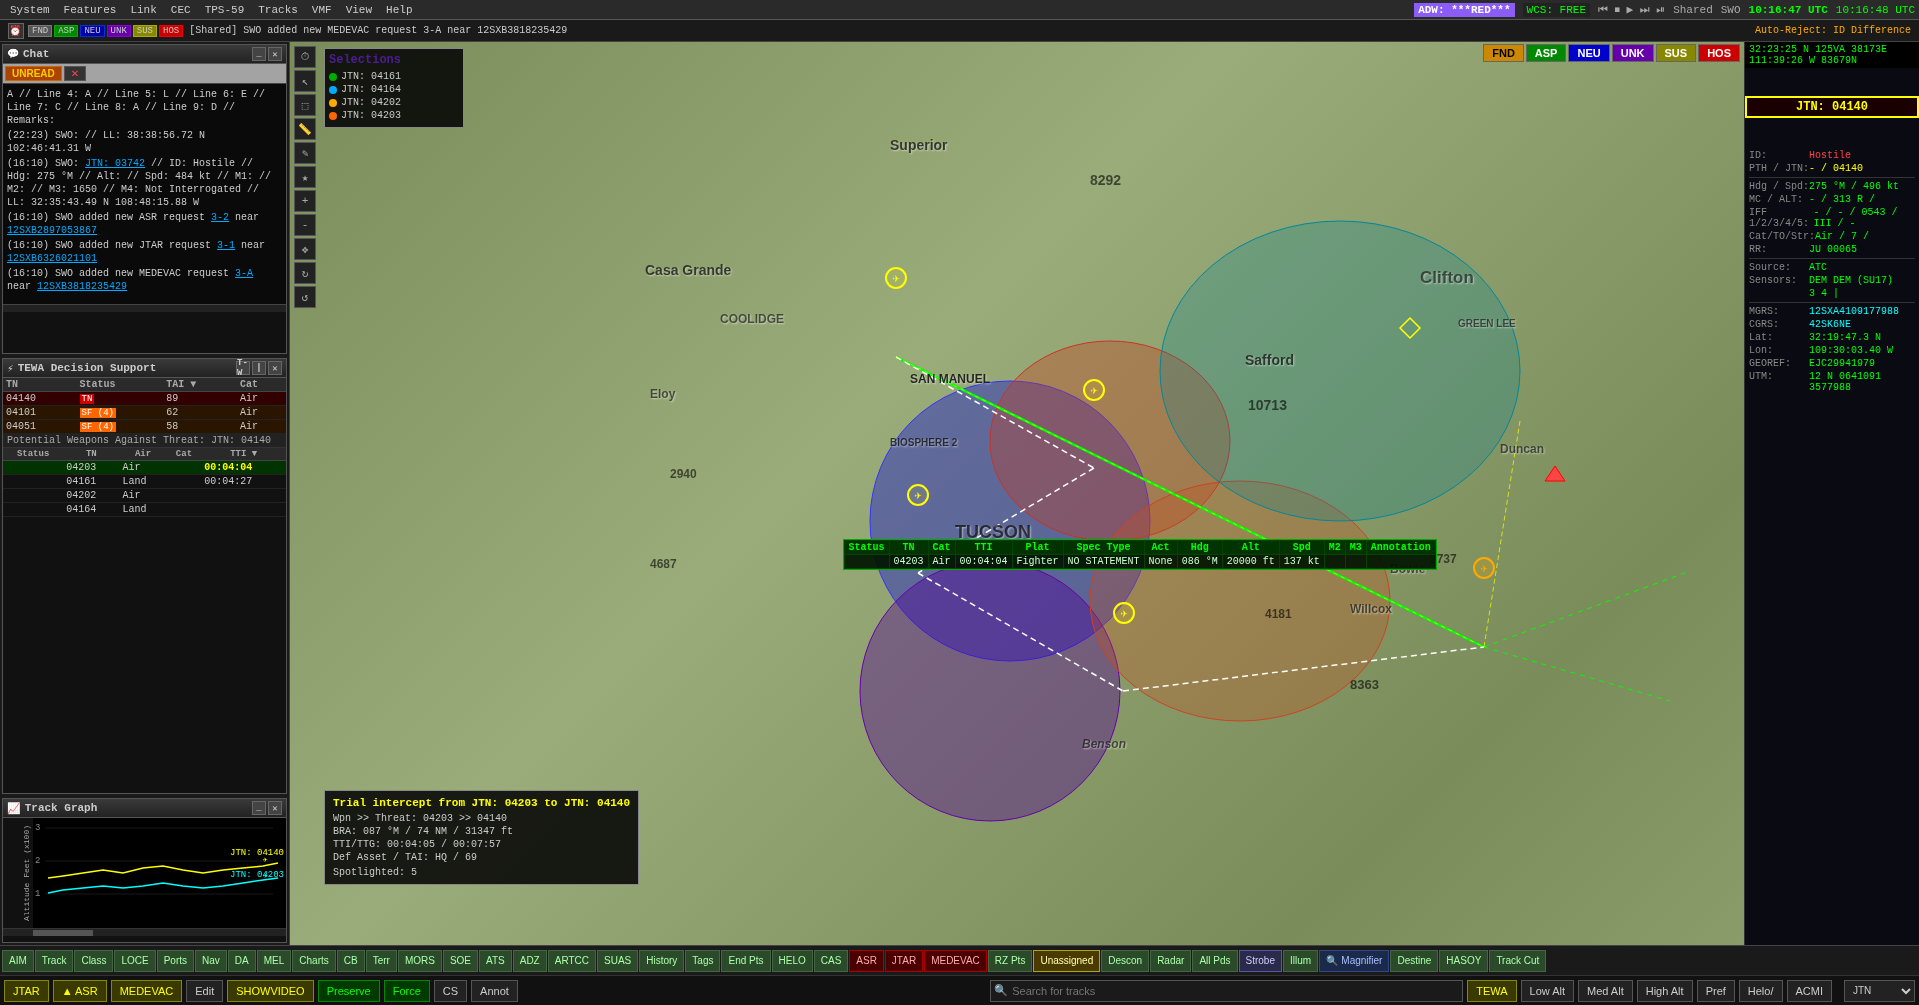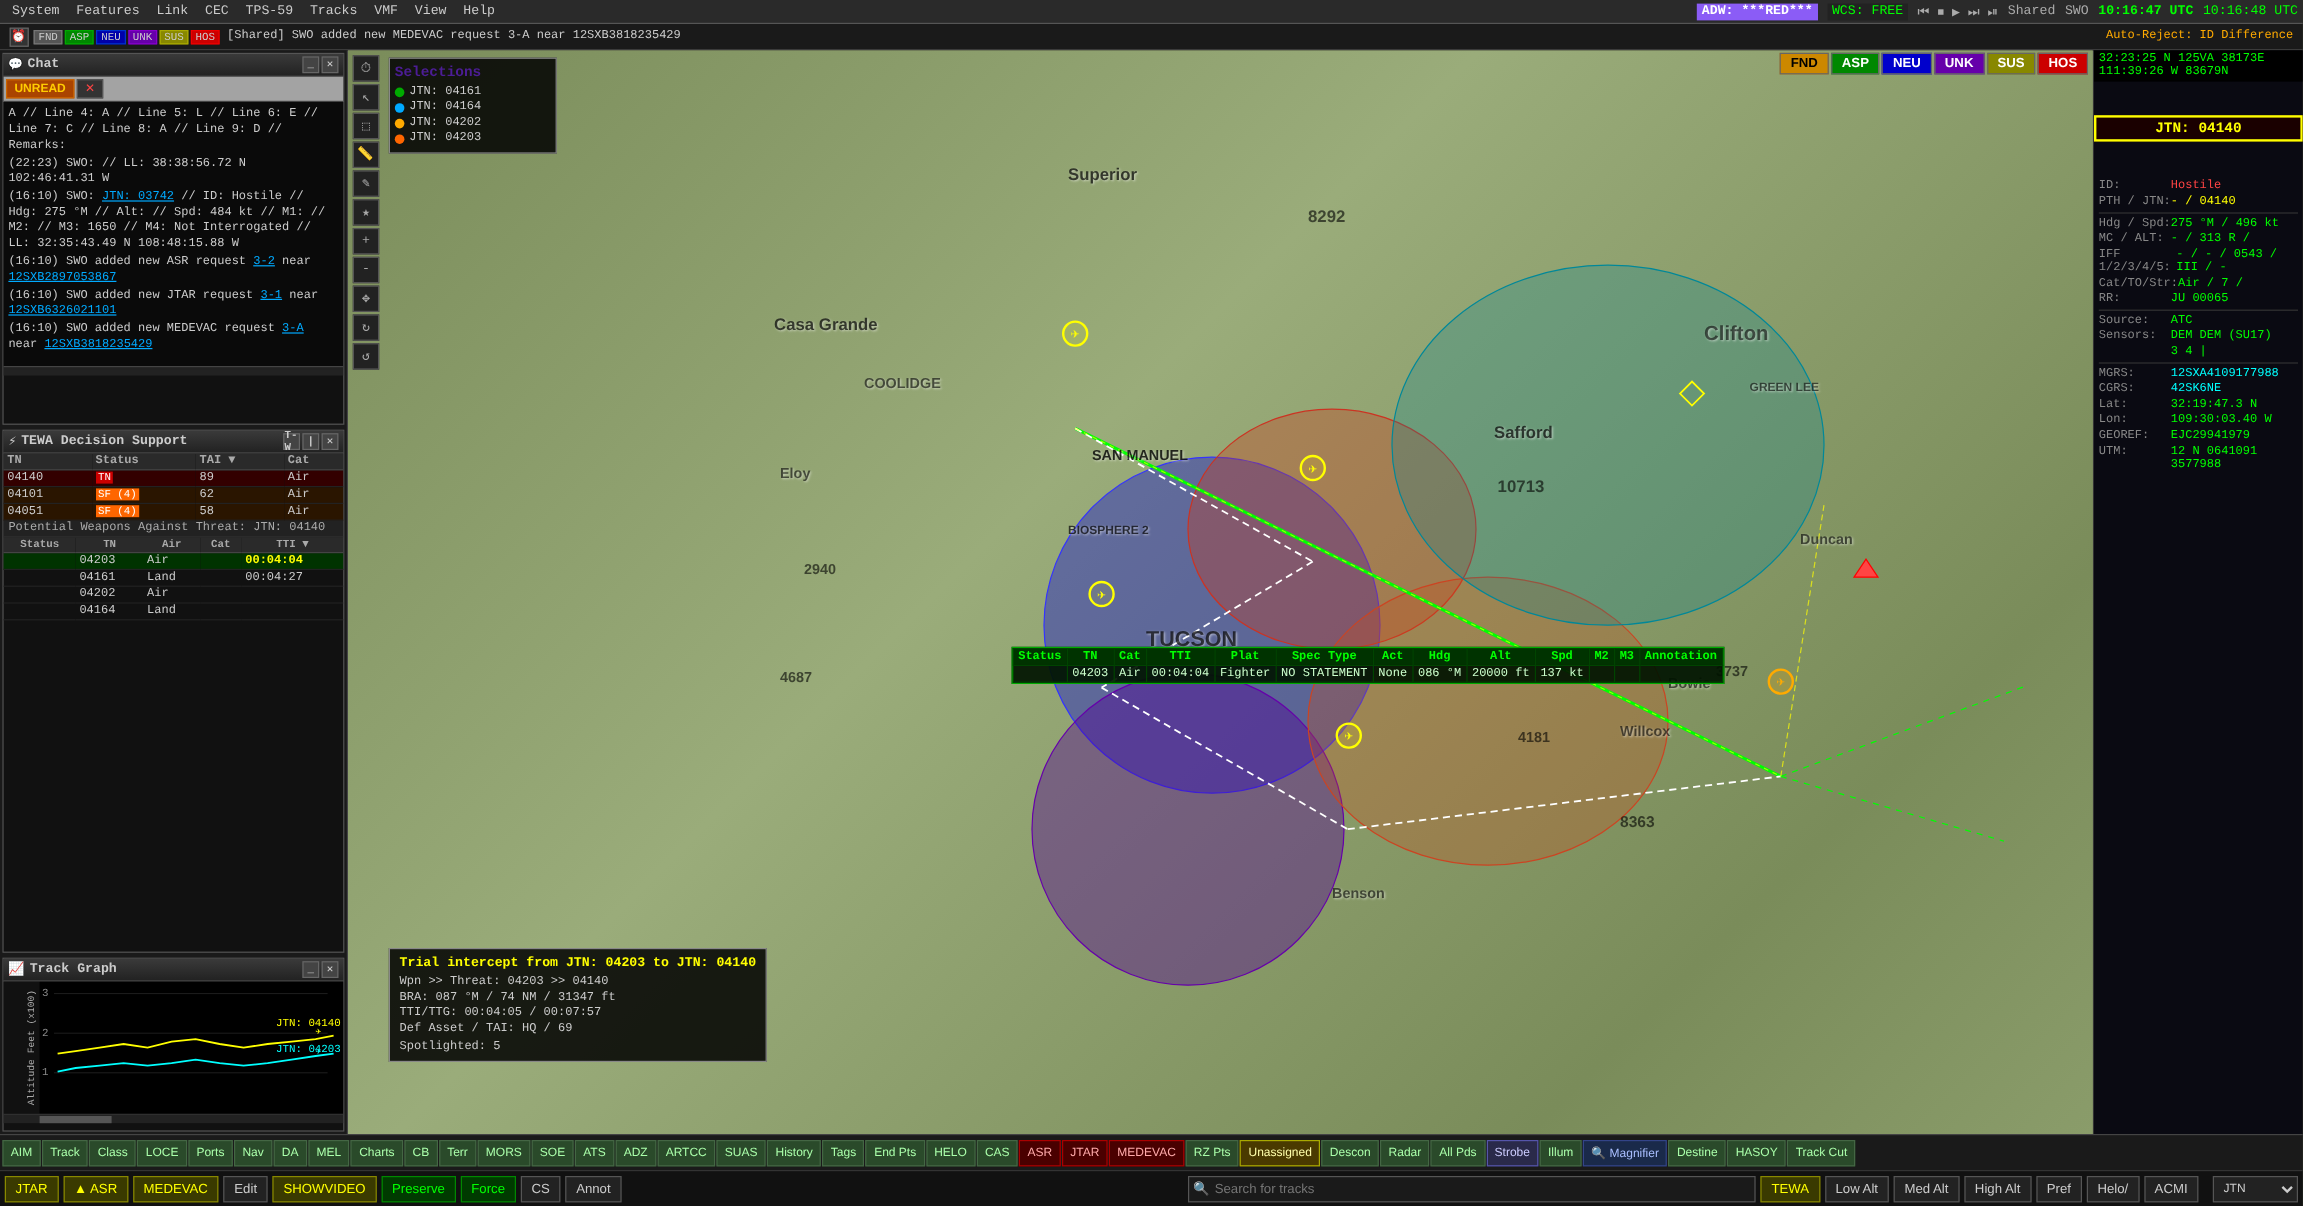--- a/index.html
+++ b/index.html
@@ -851,21 +851,21 @@
     <div class="map-place-name" style="left:355px;top:220px;font-size:14px;color:rgba(0,0,0,0.7);">Casa Grande</div>
     <div class="map-place-name" style="left:430px;top:270px;font-size:12px;color:rgba(0,0,0,0.6);">COOLIDGE</div>
     <div class="map-place-name" style="left:620px;top:330px;font-size:12px;color:rgba(0,0,0,0.8);">SAN MANUEL</div>
     <div class="map-place-name" style="left:600px;top:395px;font-size:10px;color:rgba(0,0,0,0.7);">BIOSPHERE 2</div>
     <div class="map-place-name" style="left:665px;top:480px;font-size:18px;color:rgba(0,0,0,0.7);">TUCSON</div>
     <div class="map-place-name" style="left:955px;top:310px;font-size:14px;color:rgba(0,0,0,0.7);">Safford</div>
     <div class="map-place-name" style="left:1130px;top:226px;font-size:17px;color:rgba(0,0,0,0.6);">Clifton</div>
     <div class="map-place-name" style="left:1210px;top:400px;font-size:12px;color:rgba(0,0,0,0.6);">Duncan</div>
     <div class="map-place-name" style="left:1100px;top:520px;font-size:12px;color:rgba(0,0,0,0.6);">Bowie</div>
     <div class="map-place-name" style="left:1060px;top:560px;font-size:12px;color:rgba(0,0,0,0.6);">Willcox</div>
-    <div class="map-place-name" style="left:820px;top:695px;font-size:12px;color:rgba(0,0,0,0.6);">Benson</div>
+    <div class="map-place-name" style="left:792px;top:695px;font-size:12px;color:rgba(0,0,0,0.6);font-style:italic;">Benson</div>
     <div class="map-place-name" style="left:360px;top:345px;font-size:12px;color:rgba(0,0,0,0.6);">Eloy</div>
     <div class="map-place-name" style="left:1140px;top:276px;font-size:10px;color:rgba(0,0,0,0.6);margin-left:28px;">GREEN LEE</div>
 
     <div class="map-text" style="left:800px;top:130px;font-size:14px;font-weight:bold;">8292</div>
     <div class="map-text" style="left:958px;top:355px;font-size:14px;font-weight:bold;">10713</div>
     <div class="map-text" style="left:1060px;top:635px;font-size:13px;font-weight:bold;">8363</div>
     <div class="map-text" style="left:1140px;top:510px;font-size:12px;font-weight:bold;">3737</div>
     <div class="map-text" style="left:975px;top:565px;font-size:12px;font-weight:bold;">4181</div>
     <div class="map-text" style="left:380px;top:425px;font-size:12px;font-weight:bold;">2940</div>
     <div class="map-text" style="left:360px;top:515px;font-size:12px;font-weight:bold;">4687</div>

